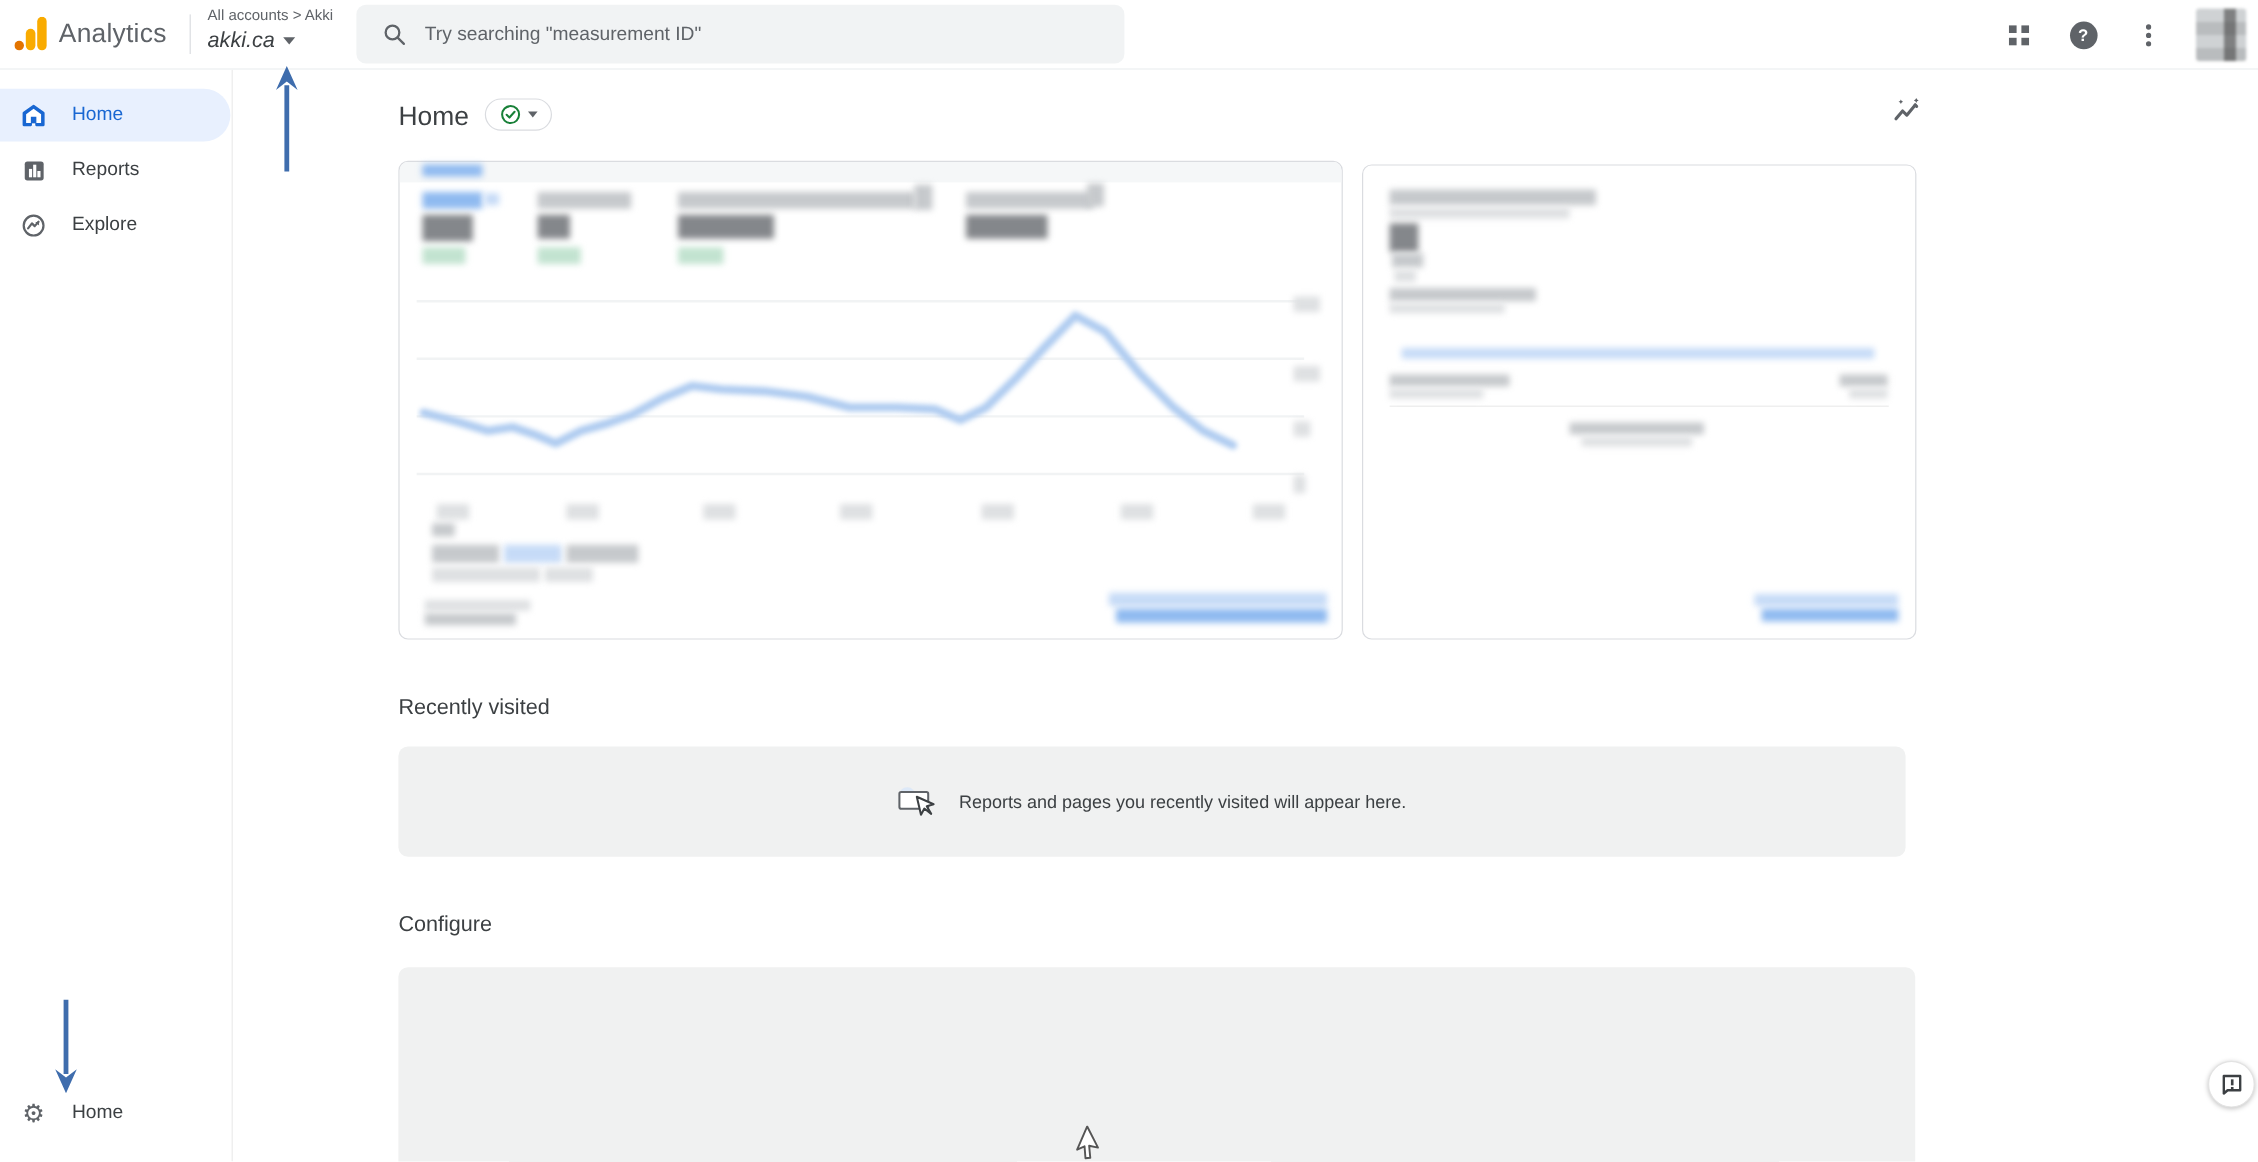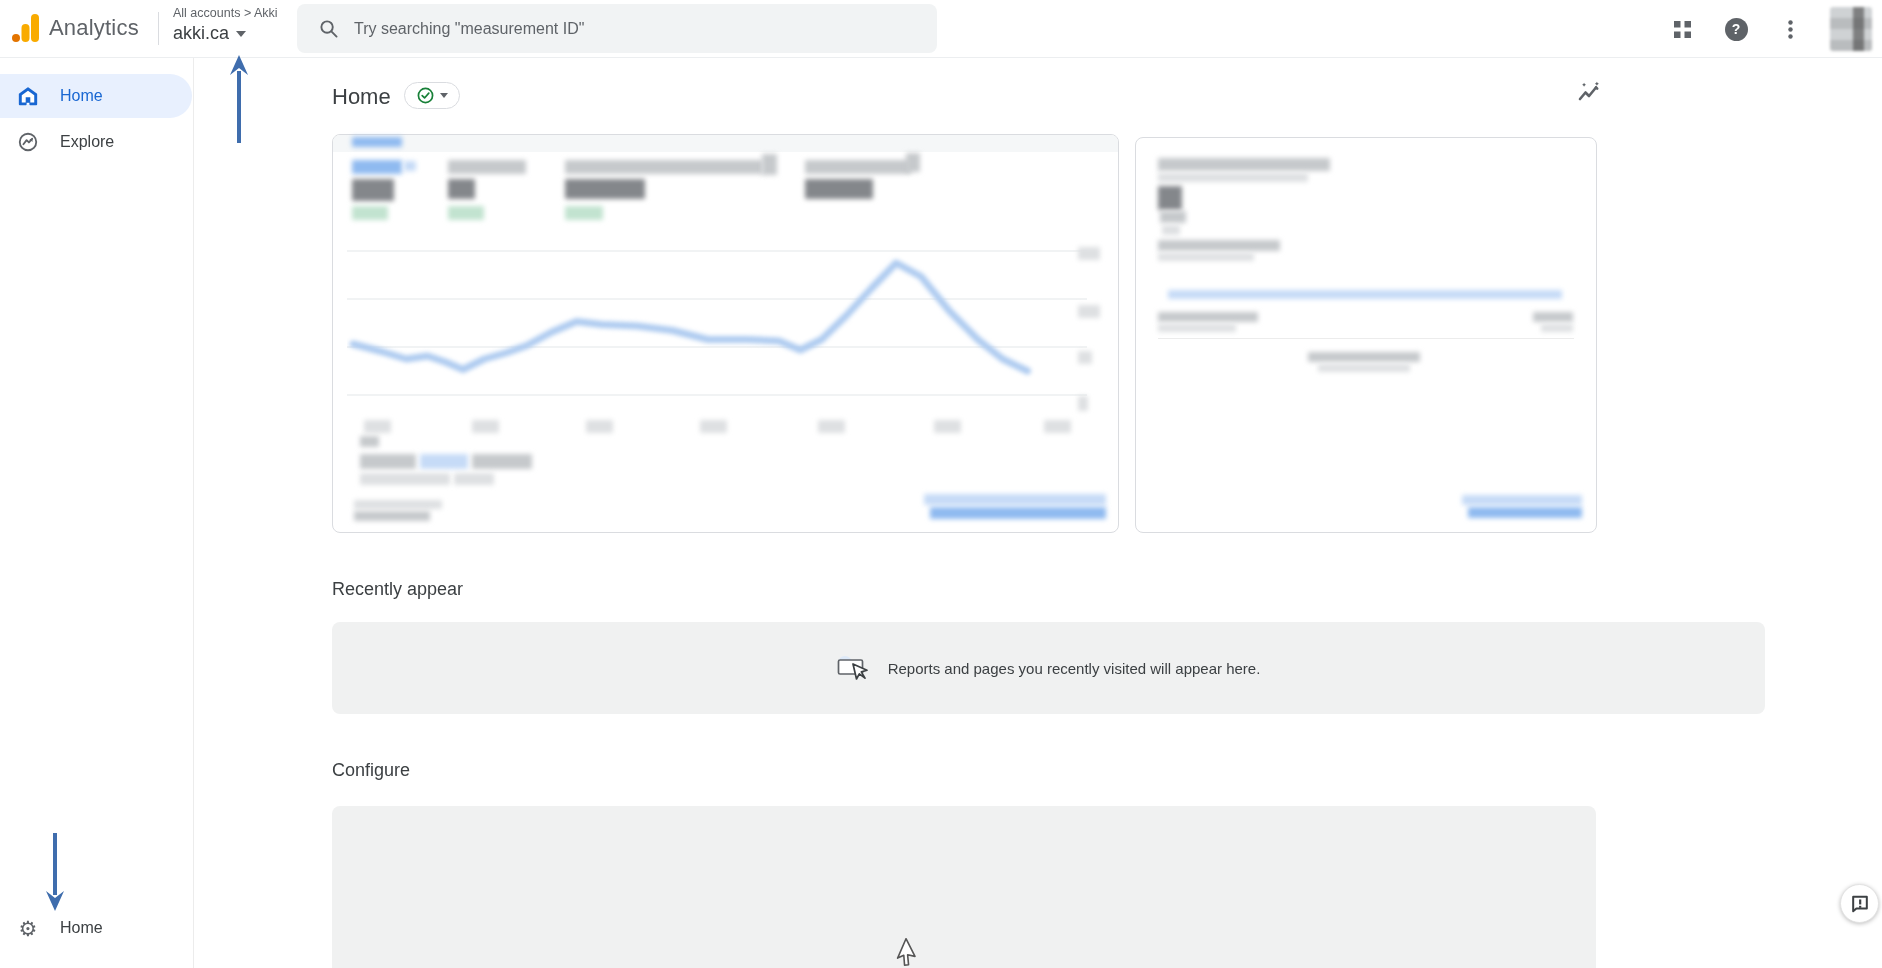--- a/index.html
+++ b/index.html
@@ -9,21 +9,21 @@
 
   
   .header { position:absolute; top:0; left:0; width:1882px; height:58px; background:#fff;
             border-bottom:1px solid #eceef0; z-index:5; }
   .logo-wrap { position:absolute; left:12px; top:14px; display:flex; align-items:center; gap:10px; }
   .brand { font-size:22px; color:#5f6368; letter-spacing:.2px; }
   .head-divider { position:absolute; left:158px; top:12px; width:1px; height:33px; background:#dadce0; }
   .crumb-stack { position:absolute; left:173px; top:6px; }
   .crumb-top { font-size:12.5px; color:#5f6368; }
   .prop-row { display:flex; align-items:center; gap:7px; margin-top:3px; }
-  .prop-name { font-size:18px; color:#3c4043; }
+  .prop-name { font-size:18px; color:#3c4043;font-style:italic; }
   .caret { width:0; height:0; border-left:5px solid transparent; border-right:5px solid transparent;
            border-top:6px solid #5f6368; }
   .searchbar { position:absolute; left:297px; top:4px; width:640px; height:49px; background:#f1f3f4;
                border-radius:8px; display:flex; align-items:center; padding-left:22px; gap:16px; }
   .searchbar input { border:none; outline:none; background:transparent; font-size:16px; color:#3c4043;
                      width:520px; font-family:"Liberation Sans", sans-serif; }
   .searchbar input::placeholder { color:#5f6368; opacity:1; }
   .head-icons { position:absolute; right:10px; top:0; height:58px; display:flex; align-items:center; gap:26px; }
   .icon-btn { width:28px; height:28px; display:flex; align-items:center; justify-content:center; cursor:pointer; }
   .help-circle { width:23px; height:23px; border-radius:50%; background:#5f6368; color:#fff; font-size:14px;
@@ -55,21 +55,21 @@
                   align-items:center; justify-content:center; cursor:pointer; }
 
   .card { position:absolute; background:#fff; border:1px solid #dadce0; border-radius:8px; }
   .card1 { left:332px; top:134px; width:787px; height:399px; overflow:hidden; }
   .card1-strip { position:absolute; left:0; top:0; width:100%; height:17px; background:#f5f7f8; }
   .card2 { left:1135px; top:137px; width:462px; height:396px; overflow:hidden; }
   .card2-divider { position:absolute; left:22px; top:200px; width:416px; height:1px; background:#ececec; }
 
   .section-heading { position:absolute; font-size:18px; color:#3c4043; }
   .grey-box { position:absolute; background:#f0f1f1; border-radius:8px; }
-  .rv-box { left:332px; top:622px; width:1433px; height:92px; display:flex; align-items:center;
+  .rv-box { left:332px; top:622px; width:1256px; height:92px; display:flex; align-items:center;
             justify-content:center; gap:18px; }
   .rv-text { font-size:15px; color:#3c4043; }
   .insights-box { left:332px; top:806px; width:1264px; height:200px; }
 
   
   .bb { position:absolute; filter:blur(2.5px); border-radius:1px; }
   .bb-grey   { background:#c6c9cc; }
   .bb-grey-l { background:#dee0e2; }
   .bb-grey-d { background:#84878b; }
   .bb-blue   { background:#8fbaf0; }
@@ -149,20 +149,31 @@
           <rect x="9.5" y="15" width="5" height="6" fill="#fff"></rect>
           <path d="M12 3.5 L21 10 V21 H14.5 V15 H9.5 V21 H3 V10 Z" fill="none" stroke="#1967d2" stroke-width="2" stroke-linejoin="round"></path>
           <path d="M12 6.2 L18.8 11.2 V19 H14.5 V13.4 H9.5 V19 H5.2 V11.2 Z" fill="#fff"></path>
           <rect x="9.9" y="14.8" width="4.2" height="4.6" fill="#1967d2"></rect>
         </svg>
       </span>
       <span>Home</span>
     </div>
     <div class="nav-item">
       <span class="nav-icon">
+        <svg width="21" height="21" viewBox="0 0 24 24">
+          <rect x="3" y="3" width="18" height="18" rx="2.5" fill="#5f6368"></rect>
+          <rect x="7" y="10" width="3" height="8" fill="#fff"></rect>
+          <rect x="11" y="6" width="3" height="12" fill="#fff"></rect>
+          <rect x="15" y="12" width="3" height="6" fill="#fff"></rect>
+        </svg>
+      </span>
+      <span>Reports</span>
+    </div>
+    <div class="nav-item">
+      <span class="nav-icon">
         <svg width="22" height="22" viewBox="0 0 24 24">
           <circle cx="12" cy="12" r="9" fill="none" stroke="#5f6368" stroke-width="2"></circle>
           <path d="M7 14.5 L10.5 10 L13 12.5 L16.5 8.5" fill="none" stroke="#5f6368" stroke-width="2" stroke-linecap="round" stroke-linejoin="round"></path>
           <path d="M16.8 8.2 L17 12 L13.5 9 Z" fill="#5f6368"></path>
         </svg>
       </span>
       <span>Explore</span>
     </div>
     <div class="nav-item admin-item">
       <span class="nav-icon">
@@ -198,21 +209,21 @@
         <line x1="0" x2="740" y1="104" y2="104" stroke="#f1f3f4" stroke-width="2"></line>
         <line x1="0" x2="740" y1="152" y2="152" stroke="#f1f3f4" stroke-width="2"></line>
         <polyline points="6.0,101.0 34.4,108.5 59.3,116.0 80.5,113.0 98.3,119.0 116.0,126.5 137.3,116.0 158.7,110.0 179.9,102.5 204.8,89.0 229.7,78.5 254.5,81.5 290.0,83.0 325.5,87.5 361.0,96.5 400.1,96.5 432.0,98.0 453.3,107.0 474.6,96.5 499.4,72.5 524.3,45.5 549.1,20.0 574.0,33.5 602.4,68.0 630.8,96.5 655.6,116.0 680.5,128.0" fill="none" stroke="#aecbf0" stroke-width="7" stroke-linejoin="round" stroke-linecap="round" style="filter:blur(2px)"></polyline>
       </svg>
   </div>
 
   <div class="card card2">
     <div class="card2-divider"></div>
   </div>
 
-  <div class="section-heading" style="left:332px; top:579px;">Recently appear</div>
+  <div class="section-heading" style="left:332px; top:579px;">Recently visited</div>
   <div class="grey-box rv-box">
     <svg width="33" height="27" viewBox="0 0 33 27">
       <circle cx="8" cy="8" r="7" fill="#d7e6f9" opacity="0.75"></circle>
       <rect x="1.5" y="5" width="24" height="14" rx="1.5" fill="#fff" stroke="#5f6368" stroke-width="1.7"></rect>
       <path d="M16 9 L19.5 24 L22.3 18.8 L28 23.2 L24.3 16.9 L30 15.2 Z" fill="#fff" stroke="#3c4043" stroke-width="1.7" stroke-linejoin="round"></path>
     </svg>
     <span class="rv-text">Reports and pages you recently visited will appear here.</span>
   </div>
 
   <div class="section-heading" style="left:332px; top:760px;">Configure</div>

